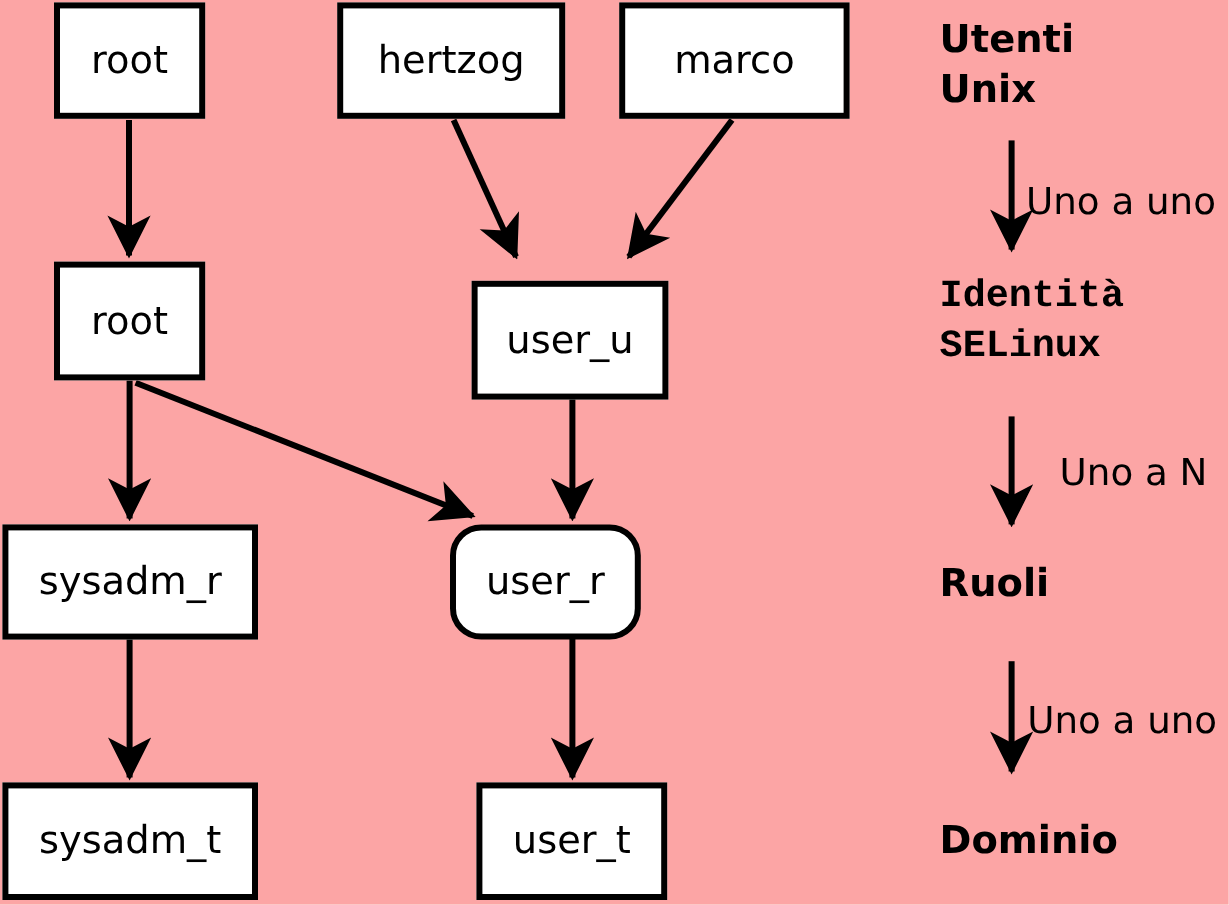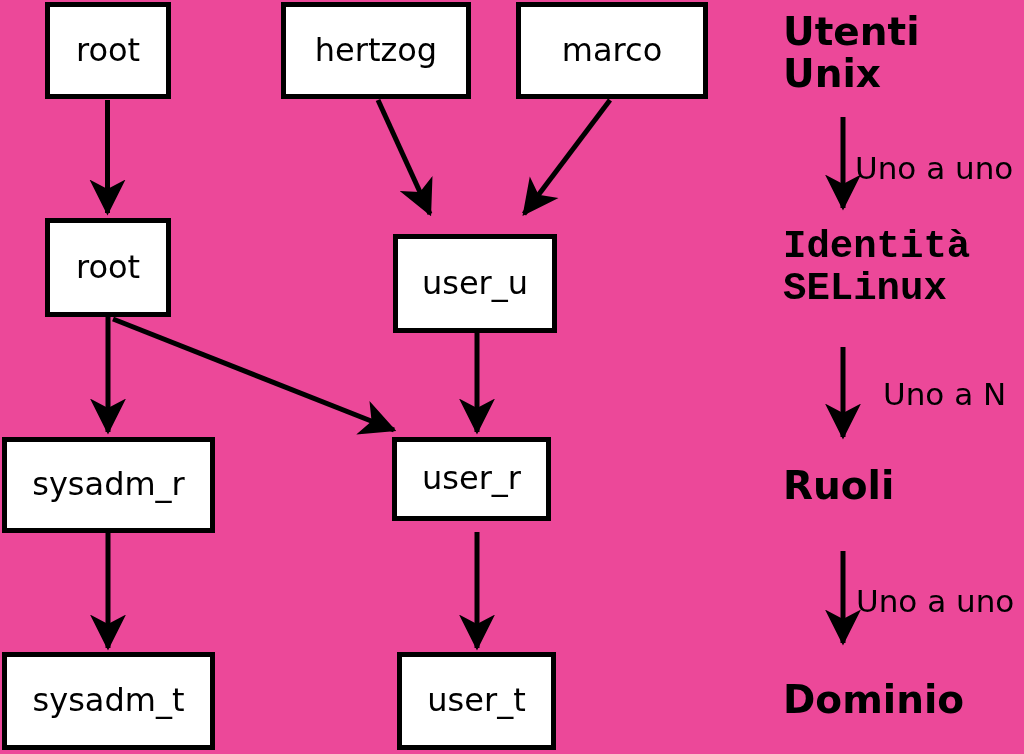--- a/index.html
+++ b/index.html
@@ -4,21 +4,21 @@
 <style>
   html, body {
     margin: 0;
     padding: 0;
     background: #ffffff;
   }
   .canvas {
     position: relative;
     width: 1024px;
     height: 754px;
-    background: #ec4899;
+    background: #fca5a5;
     overflow: hidden;
     font-family: "DejaVu Sans", sans-serif;
     color: #000000;
   }
   .edges {
     position: absolute;
     left: 0;
     top: 0;
     width: 1024px;
     height: 754px;
@@ -31,39 +31,39 @@
     display: flex;
     align-items: center;
     justify-content: center;
     font-size: 32px;
     line-height: 1.1;
     white-space: nowrap;
   }
   .legend-level {
     position: absolute;
     font-weight: bold;
-    font-size: 39px;
+    font-size: 32px;
     line-height: 42px;
     white-space: nowrap;
   }
   .rel-label {
     position: absolute;
     font-weight: normal;
     font-size: 31px;
     line-height: 36px;
     white-space: nowrap;
   }
   
   .n-root-unix    { left: 45px;  top: 2px;   width: 126px; height: 97px; }
   .n-hertzog      { left: 281px; top: 2px;   width: 190px; height: 97px; }
   .n-marco        { left: 516px; top: 2px;   width: 192px; height: 97px; }
   .n-root-selinux { left: 45px;  top: 218px; width: 126px; height: 99px; }
   .n-user-u       { left: 393px; top: 234px; width: 164px; height: 99px; }
   .n-sysadm-r     { left: 2px;   top: 437px; width: 213px; height: 96px; }
-  .n-user-r       { left: 392px; top: 437px; width: 159px; height: 84px; }
+  .n-user-r       { left: 375px; top: 437px; width: 159px; height: 96px; border-radius: 26px; }
   .n-sysadm-t     { left: 2px;   top: 652px; width: 213px; height: 98px; text-align: center; }
   .n-user-t       { left: 397px; top: 652px; width: 159px; height: 98px; }
   
   .lg-unix     { left: 783px; top: 11px; }
   .lg-identity { left: 783px; top: 226px; font-family: Liberation Mono, monospace; }
   .lg-roles    { left: 783px; top: 465px; }
   .lg-domain   { left: 783px; top: 679px; }
   .rl-1 { left: 855px; top: 150px; }
   .rl-2 { left: 883px; top: 376px; }
   .rl-3 { left: 856px; top: 583px; }

